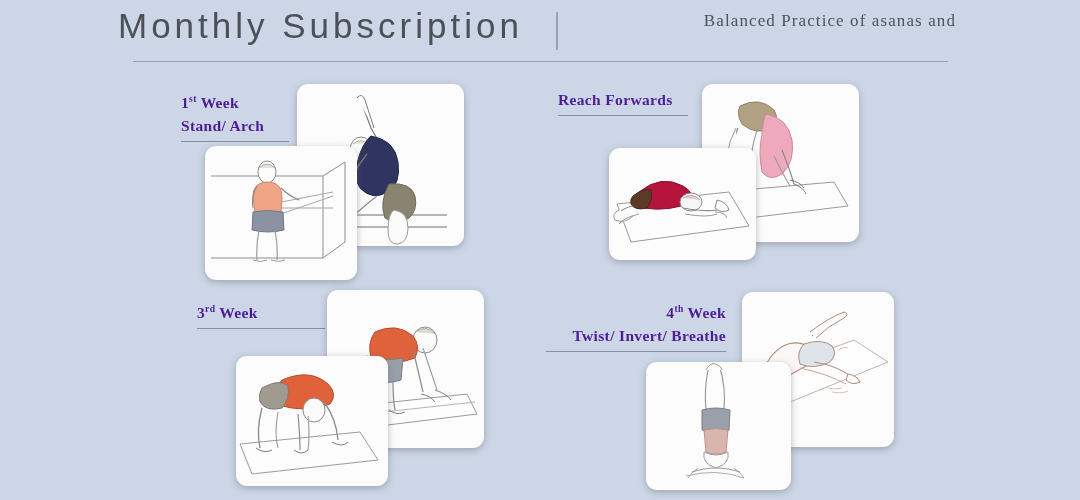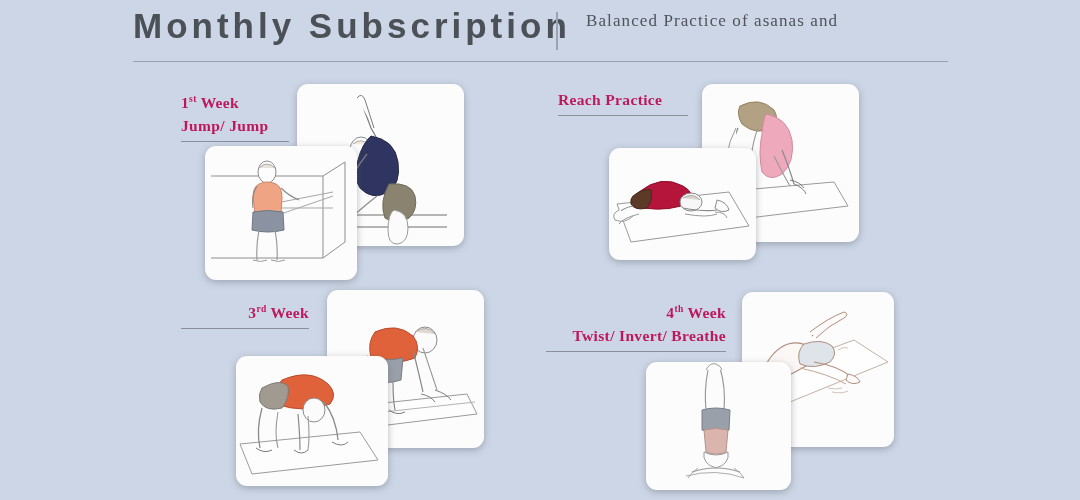--- a/index.html
+++ b/index.html
@@ -7,43 +7,43 @@
     width:1080px;height:500px;overflow:hidden;
     background:#ccd6e6;
     font-family:"Liberation Serif",serif;
     position:relative;
   }
   .stage{position:absolute;inset:0;}
 
   
   .header{position:absolute;left:0;top:0;width:1080px;height:72px;}
   .title{
-    position:absolute;left:133px;top:6px;
+    position:absolute;left:118px;top:6px;
     font-family:"Liberation Sans",sans-serif;
-    font-size:35px;font-weight:700;letter-spacing:4.0px;
+    font-size:35px;font-weight:400;letter-spacing:4.0px;
     color:#4c5057;white-space:nowrap;
   }
   .vrule{
     position:absolute;left:556px;top:12px;width:2px;height:38px;
     background:#9aa3b2;
   }
   .subtitle{
     position:absolute;left:586px;top:11px;width:370px;
     font-family:"Liberation Serif",serif;
     font-size:17px;line-height:20px;letter-spacing:1.1px;
     color:#4f535a;
   }
-  .subtitle span{display:block;white-space:nowrap;}
+  .subtitle span{display:block;white-space:nowrap;text-align:right;}
   .hrule{
     position:absolute;left:133px;top:61px;width:815px;height:1px;
     background:#9aa2ae;
   }
 
   
-  .wlabel{position:absolute;font-weight:bold;color:#be185d;}
+  .wlabel{position:absolute;font-weight:bold;color:#4c1d95;}
   .wlabel .ln{
     font-size:15.5px;line-height:23px;letter-spacing:.35px;white-space:nowrap;
   }
   .wlabel .ord{font-size:15.5px;}
   .wlabel .ord sup{font-size:9.5px;vertical-align:super;}
   .wlabel .uline{
     margin-top:4px;height:1px;background:#7e838d;opacity:.85;
   }
 
   
@@ -66,21 +66,21 @@
       <span>Balanced Practice of asanas and</span>
     </div>
     <div class="hrule"></div>
   </div>
 
   <div class="wlabel" style="left:181px;top:88px;width:108px;">
     <div class="ln ord">
       <span>1</span><sup>st</sup>
       <span>Week</span>
     </div>
-    <div class="ln">Jump/ Jump</div>
+    <div class="ln">Stand/ Arch</div>
     <div class="uline"></div>
   </div>
 
   <div class="card" style="left:297px;top:84px;width:167px;height:162px;z-index:2;">
     <svg viewBox="0 0 167 162">
       <g fill="none" stroke="#6f6f6f" stroke-width="1">
         <line x1="20" y1="131" x2="150" y2="131"></line>
         <line x1="20" y1="143" x2="150" y2="143"></line>
       </g>
 
@@ -128,21 +128,21 @@
       <path d="M48 66 q14 -3 30 0 l1 18 q-16 4 -32 0 z" fill="#8b93a3" stroke="#6f7786" stroke-width="1"></path>
 
       <path d="M54 84 q-3 16 -2 30" stroke="#9a9a9a" stroke-width="1.2" fill="none"></path>
       <path d="M70 84 q3 16 2 30" stroke="#9a9a9a" stroke-width="1.2" fill="none"></path>
       <path d="M48 114 q8 3 14 0" stroke="#9a9a9a" stroke-width="1" fill="none"></path>
       <path d="M66 114 q8 3 14 0" stroke="#9a9a9a" stroke-width="1" fill="none"></path>
     </svg>
   </div>
 
   <div class="wlabel" style="left:558px;top:88px;width:130px;">
-    <div class="ln">Reach Practice</div>
+    <div class="ln">Reach Forwards</div>
     <div class="uline"></div>
   </div>
 
   <div class="card" style="left:702px;top:84px;width:157px;height:158px;z-index:2;">
     <svg viewBox="0 0 157 158">
 
       <path d="M18 108 L132 98 L146 122 L30 136 Z" fill="#fdfdfd" stroke="#9a9a9a" stroke-width="1"></path>
 
       <path d="M38 22 q20 -10 34 4 q6 10 -2 18 q-16 8 -30 -4 q-6 -10 -2 -18 z" fill="#b3a183" stroke="#948164" stroke-width="1"></path>
 
@@ -181,21 +181,21 @@
       <path d="M74 50 q10 -6 17 2" fill="#d8d4cd" stroke="#9a9a9a" stroke-width=".8"></path>
 
       <path d="M74 60 q22 4 34 2" stroke="#8a8a8a" stroke-width="1.2" fill="none"></path>
       <path d="M76 66 q22 4 32 0" stroke="#9a9a9a" stroke-width="1" fill="none"></path>
 
       <path d="M108 52 q10 2 12 10 q-8 4 -14 -2 z" fill="#fbfbfb" stroke="#8a8a8a" stroke-width="1"></path>
       <path d="M106 64 q10 0 12 6" stroke="#9a9a9a" stroke-width="1" fill="none"></path>
     </svg>
   </div>
 
-  <div class="wlabel" style="left:181px;top:298px;width:128px;text-align:right;">
+  <div class="wlabel" style="left:197px;top:298px;width:128px;">
     <div class="ln ord">
       <span>3</span><sup>rd</sup>
       <span>Week</span>
     </div>
     <div class="uline"></div>
   </div>
 
   <div class="card" style="left:327px;top:290px;width:157px;height:158px;z-index:2;">
     <svg viewBox="0 0 157 158">
 

